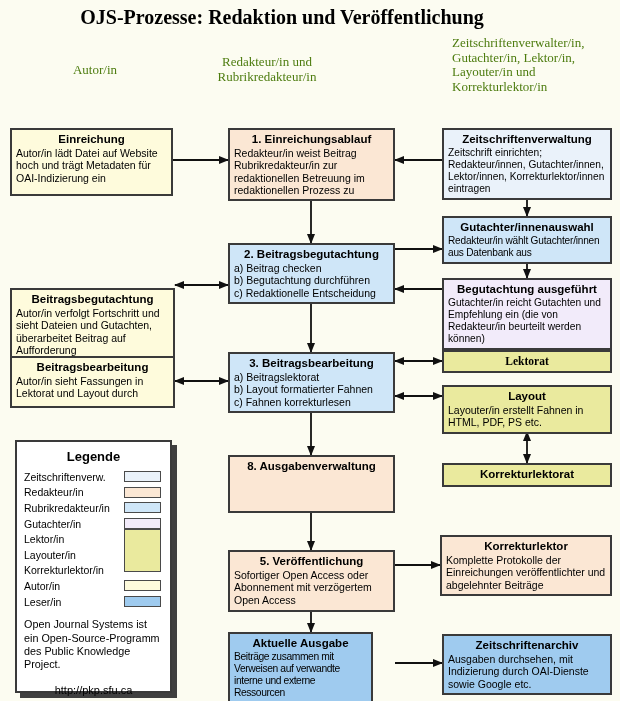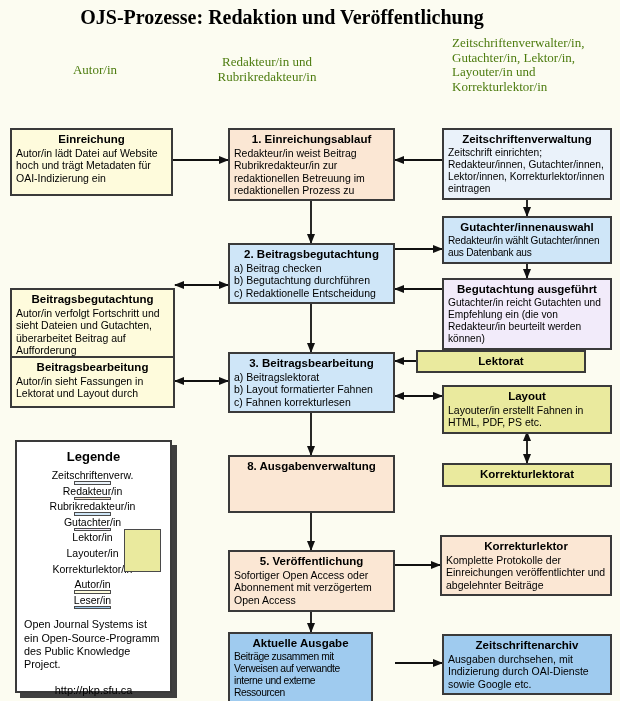--- a/index.html
+++ b/index.html
@@ -32,32 +32,32 @@
   #bx-4{left:228px;top:455px;width:167px;min-height:58px;background:var(--redakteur);}
   #bx-5{left:228px;top:550px;width:167px;min-height:62px;background:var(--redakteur);}
   #bx-aktuelle{left:228px;top:632px;width:145px;min-height:60px;background:var(--leser);}
   #bx-aktuelle .d{font-size:10.3px;letter-spacing:-0.4px;}
   #bx-zverw{left:442px;top:128px;width:170px;min-height:70px;background:var(--zverw);}
   #bx-zverw .d{font-size:10.2px;}
   #bx-gausw{left:442px;top:216px;width:170px;min-height:44px;background:var(--rubrik);}
   #bx-gausw .d{font-size:10.1px;letter-spacing:-0.2px;}
   #bx-bausg{left:442px;top:278px;width:170px;min-height:60px;background:var(--gutachter);}
   #bx-bausg .d{font-size:10.2px;}
-  #bx-lektorat{left:416px;top:350px;width:170px;height:23px;background:var(--lektorat);}
+  #bx-lektorat{left:442px;top:350px;width:170px;height:23px;background:var(--lektorat);font-family:Liberation Serif, serif;}
   #bx-layout{left:442px;top:385px;width:170px;min-height:47px;background:var(--lektorat);}
   #bx-korrektur{left:442px;top:463px;width:170px;height:24px;background:var(--lektorat);}
   #bx-barchiv{left:440px;top:535px;width:172px;min-height:60px;background:var(--redakteur);}
   #bx-zarchiv{left:442px;top:634px;width:170px;min-height:58px;background:var(--leser);}
   
   #legend{position:absolute;left:15px;top:440px;width:157px;height:253px;background:#ffffff;
     border:2px solid var(--border);box-sizing:border-box;box-shadow:5px 5px 0 #3f3f3f;}
   .lg-title{font-weight:bold;font-size:13px;text-align:center;margin-top:7px;}
   .lg-rows{margin-top:5px;}
   .lg-row{display:flex;justify-content:space-between;align-items:center;
-    height:15.6px;padding:0 9px 0 7px;flex-direction:column;}
+    height:15.6px;padding:0 9px 0 7px;}
   .lg-label{font-size:10.5px;}
   .lg-swatch{width:35px;height:9px;border:1.5px solid #4a4a4a;}
   .lg-swatch.tall{position:absolute;right:9px;top:87px;width:35px;height:41px;}
   .lg-note{padding:9px 7px 0;font-size:10.8px;line-height:1.22;}
   .lg-url{text-align:center;margin-top:13px;font-size:11px;}
   svg.wires line{stroke:var(--arrow);stroke-width:1.8;}
   svg.wires #ah path{fill:var(--arrow);}
 </style>
 </head>
 <body>

